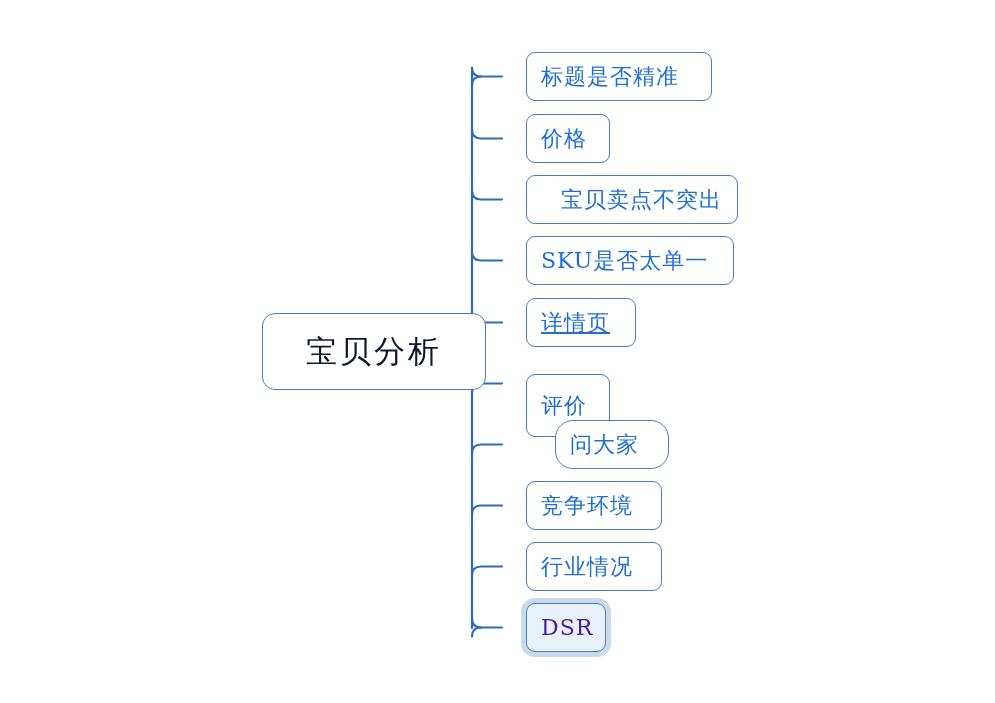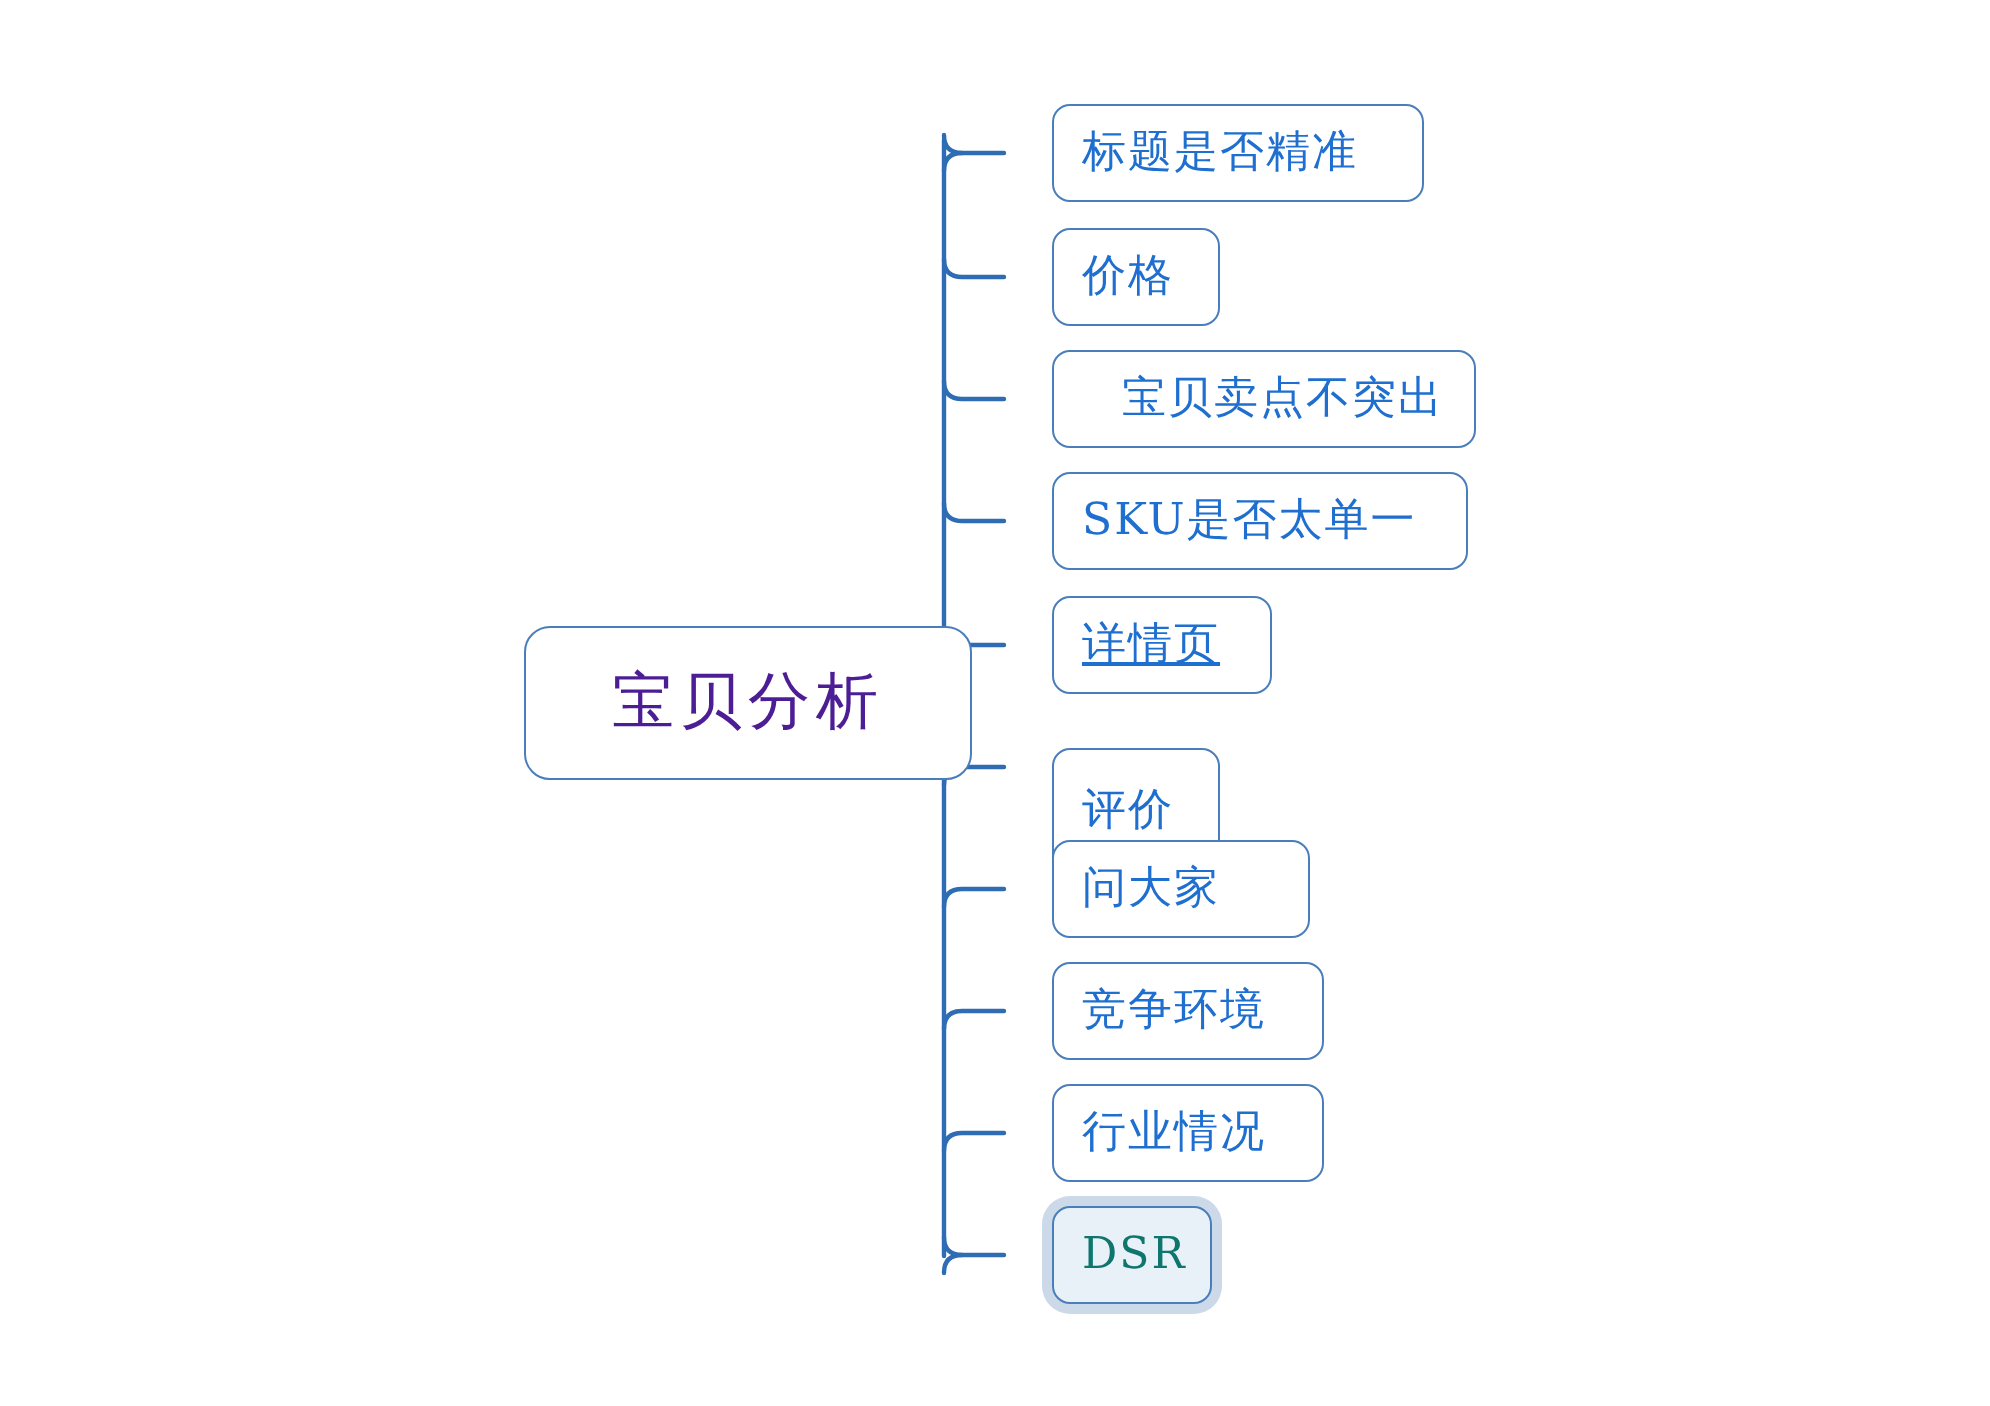--- a/index.html
+++ b/index.html
@@ -49,40 +49,40 @@
     top: 313px;
     width: 224px;
     height: 77px;
     border-radius: 13px;
     justify-content: center;
   }
   #node-root .label {
     font-family: "DejaVu Serif", "Liberation Serif", serif;
     font-size: 31px;
     letter-spacing: 3px;
-    color: #4c1d95;
+    color: #0f172a;
   }
   
   .child {
     height: 49px;
     font-family: "DejaVu Serif", "Liberation Serif", serif;
     font-size: 22px;
   }
   .child .label {
     font-size: 22px;
     letter-spacing: 1px;
   }
   
   .child.selected {
     background: #e8f0f8;
     border-color: #4a7ebb;
     box-shadow: 0 0 0 5px #ccd9e8;
   }
   .child.selected .label {
-    color: #0f766e;
+    color: #4c1d95;
   }
 </style>
 </head>
 <body>
 
 <div id="canvas">
 
   <svg id="edges" viewBox="0 0 995 703" width="995" height="703" aria-hidden="true">
       <path d="M 462 351.5 L 472 351.5" fill="none" stroke="#2e6db4" stroke-width="2.2" stroke-linecap="round"></path>
       <path d="M 472 70 L 472 628" fill="none" stroke="#2e6db4" stroke-width="2.2" stroke-linecap="round"></path>
@@ -116,21 +116,21 @@
       </div>
       <div class="node child" style="left: 502px; top: 236px; width: 208px; height: 49px;">
         <span class="label">SKU是否太单一</span>
       </div>
       <div class="node child" style="left: 502px; top: 298px; width: 110px; height: 49px; text-decoration: underline;">
         <span class="label">详情页</span>
       </div>
       <div class="node child" style="left: 502px; top: 374px; width: 84px; height: 63px;">
         <span class="label">评价</span>
       </div>
-      <div class="node child" style="left: 502px; top: 420px; width: 129px; height: 49px;">
+      <div class="node child" style="left: 531px; top: 420px; width: 114px; height: 49px; border-radius: 18px;">
         <span class="label">问大家</span>
       </div>
       <div class="node child" style="left: 502px; top: 481px; width: 136px; height: 49px;">
         <span class="label">竞争环境</span>
       </div>
       <div class="node child" style="left: 502px; top: 542px; width: 136px; height: 49px;">
         <span class="label">行业情况</span>
       </div>
       <div class="node child selected" style="left: 502px; top: 603px; width: 80px; height: 49px;">
         <span class="label">DSR</span>

